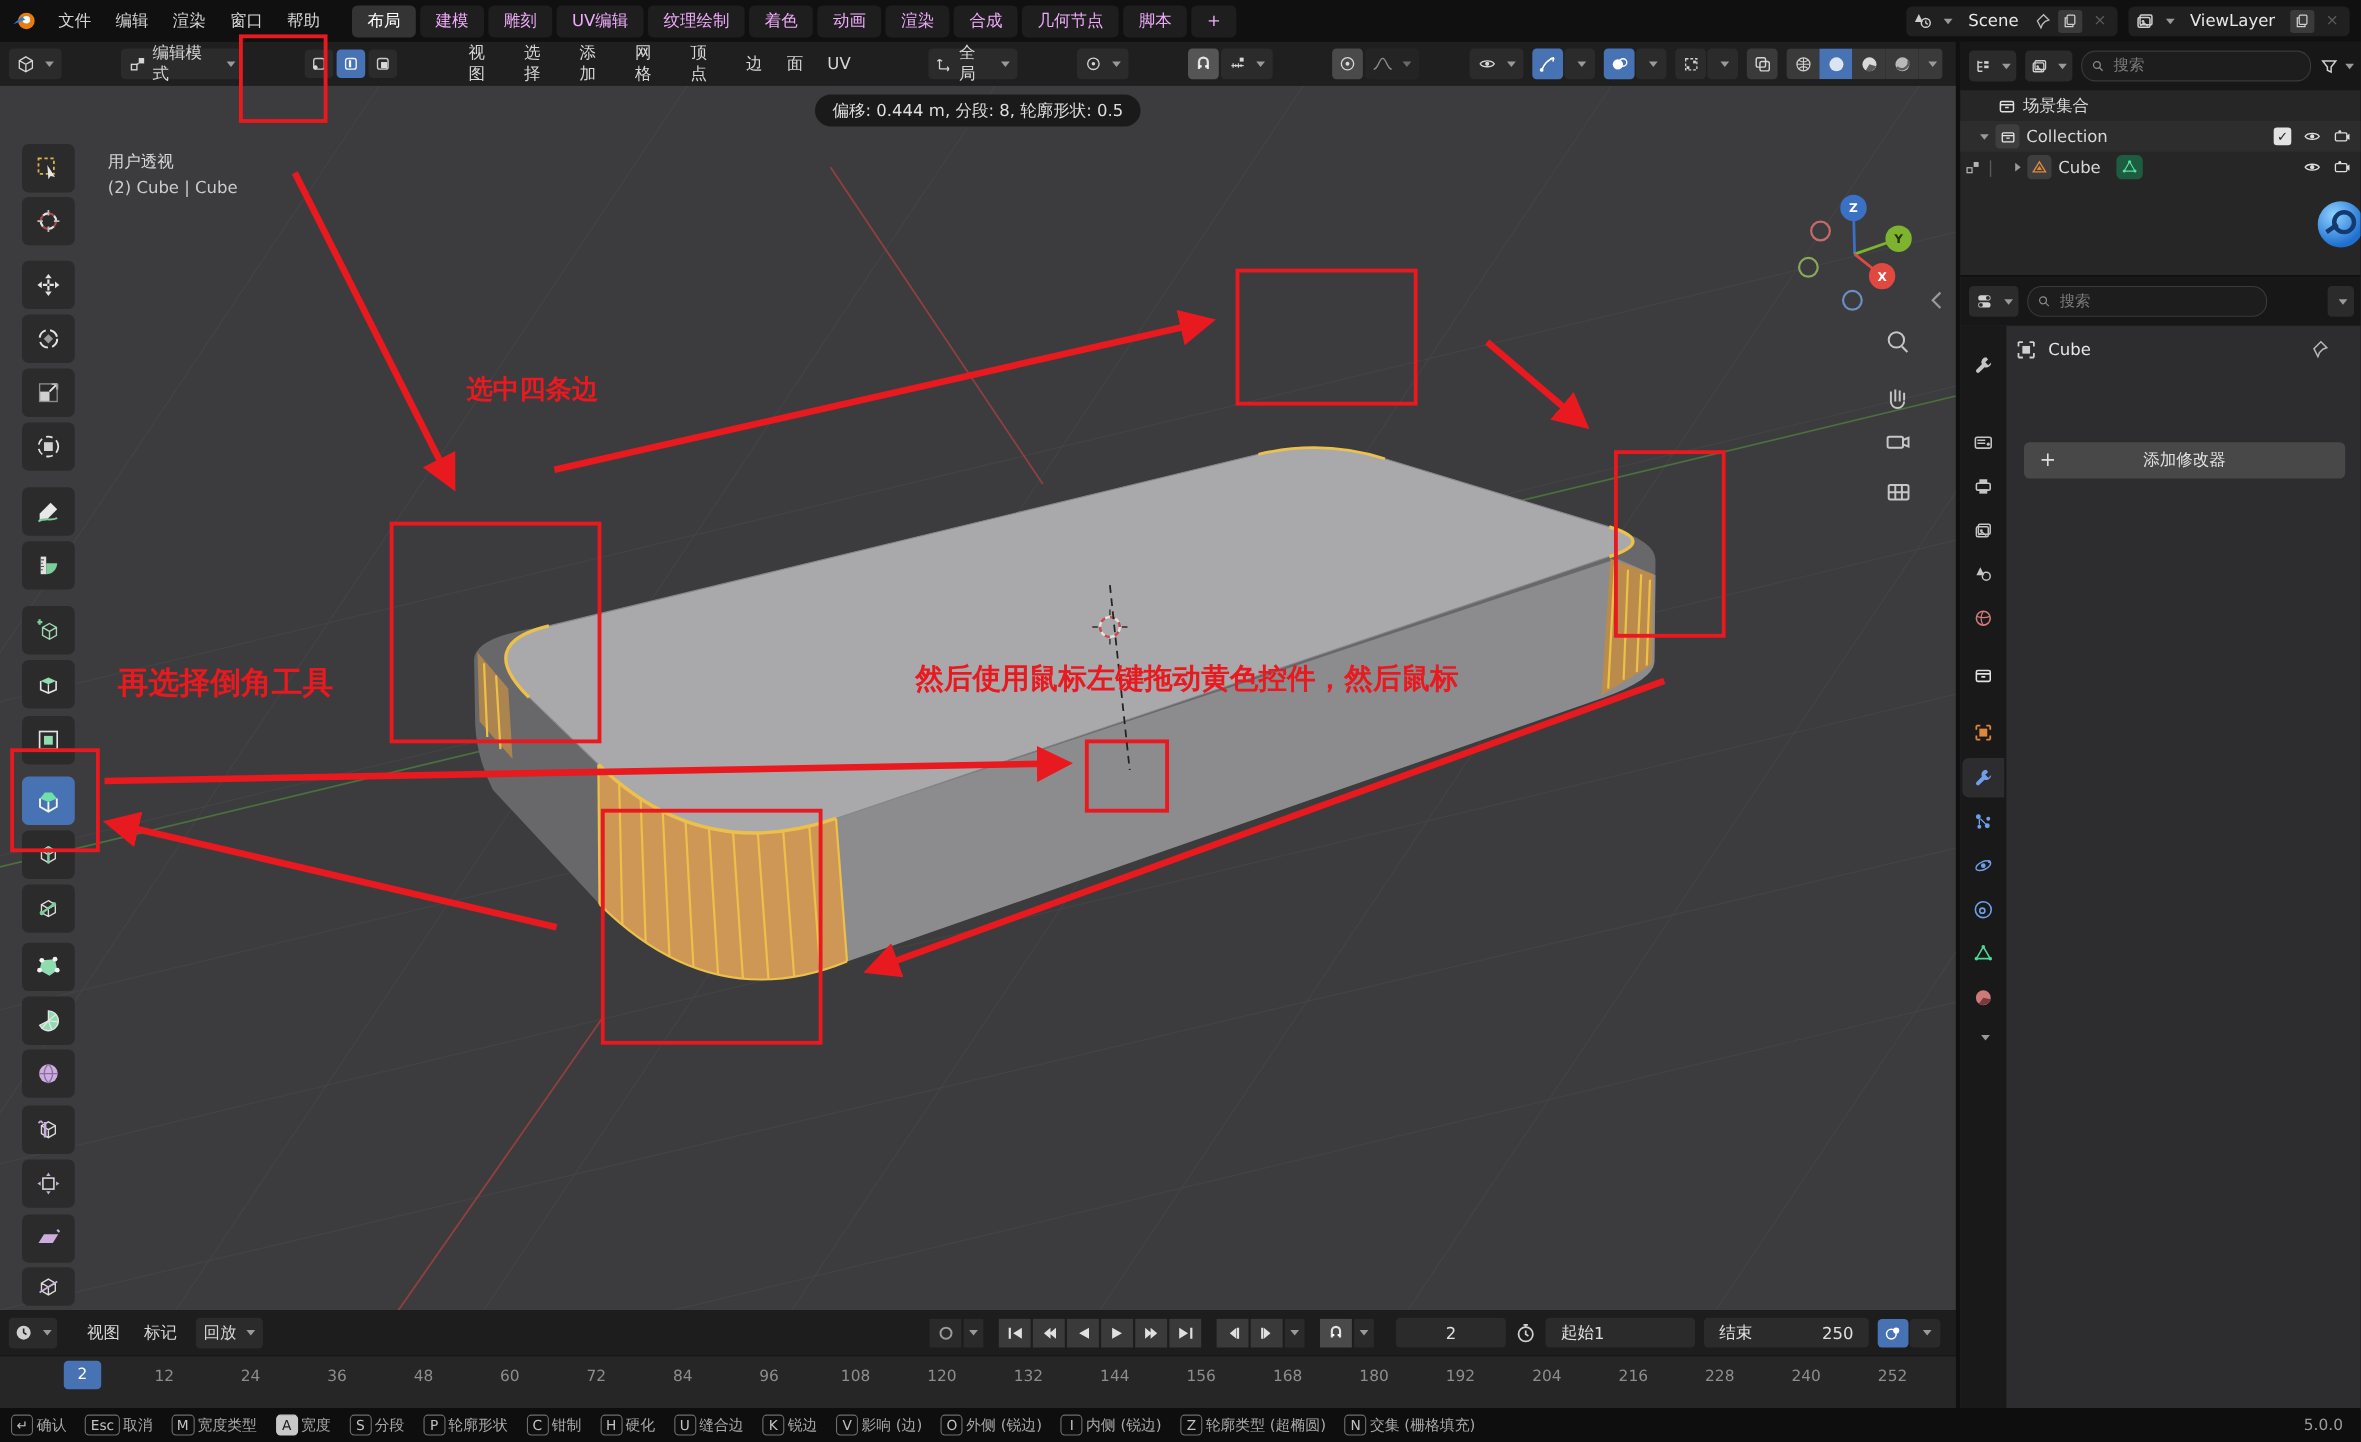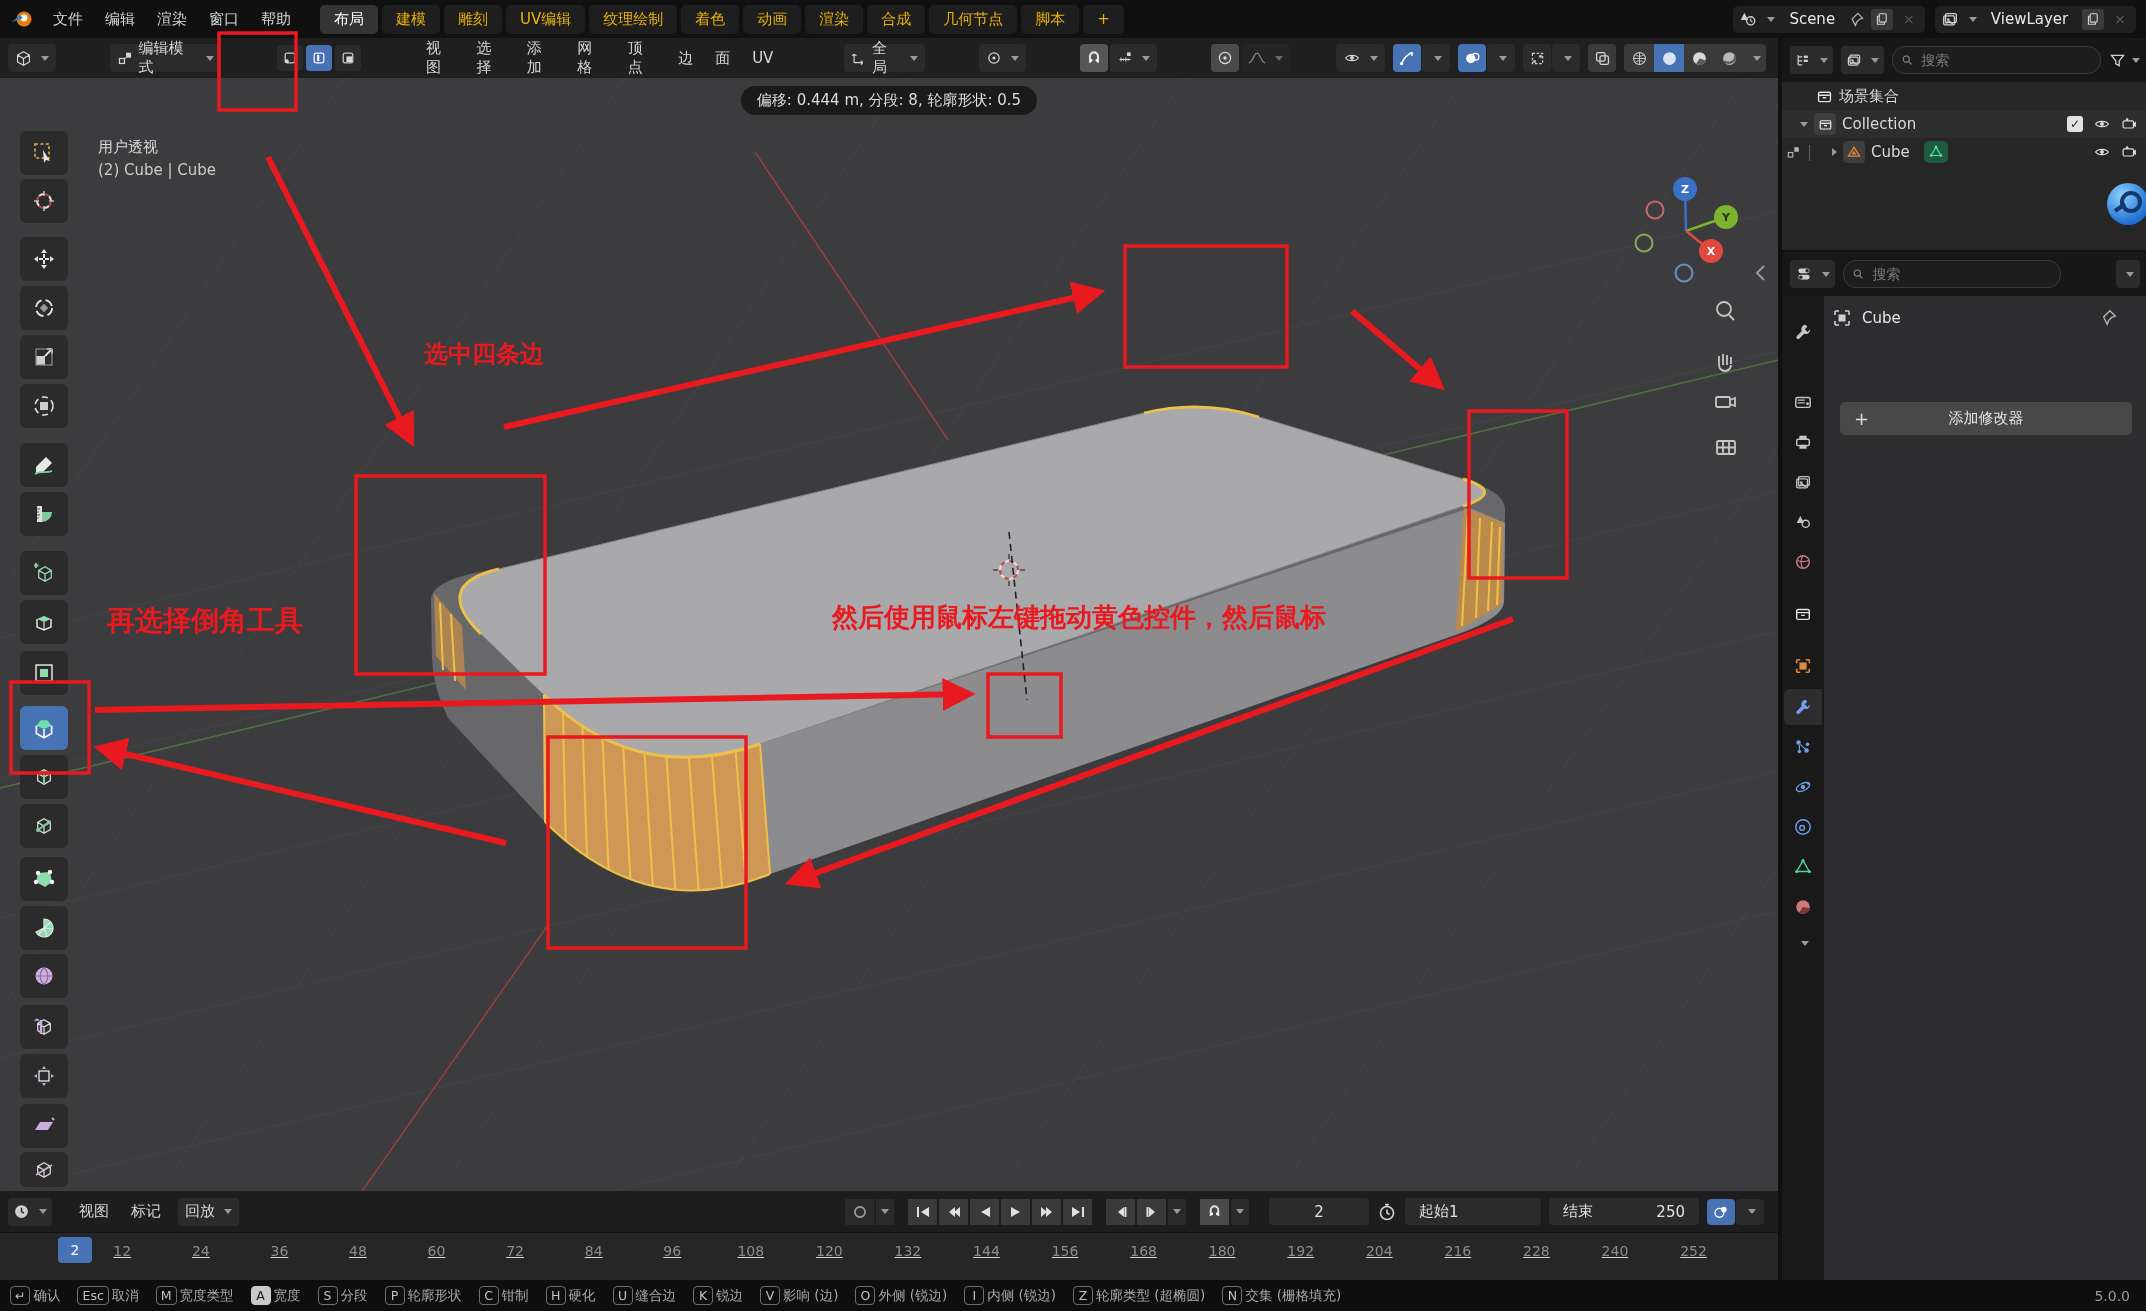--- a/index.html
+++ b/index.html
@@ -8,21 +8,21 @@
        -webkit-font-smoothing:antialiased;}
   .abs{position:absolute;}
   .row{display:flex;align-items:center;}
   .chev{width:0;height:0;border-left:4px solid transparent;border-right:4px solid transparent;border-top:5px solid #9a9a9a;display:inline-block;margin-left:4px;}
   .chevr{width:0;height:0;border-top:4px solid transparent;border-bottom:4px solid transparent;border-left:5px solid #9a9a9a;display:inline-block;}
 
   
   #topbar{left:0;top:0;width:2146px;height:38px;background:#101010;display:flex;align-items:center;}
   #topbar .menu-item{padding:4px 11px;color:#d6d6d6;cursor:default;}
   .ws-wrap{display:flex;gap:4px;margin-left:18px;}
-  .ws{padding:5px 14px;border-radius:5px;background:#1e1e1e;color:#eab308;}
+  .ws{padding:5px 14px;border-radius:5px;background:#1e1e1e;color:#f0abfc;}
   .ws.active{background:#343434;color:#fff;}
   .idblock{background:#202020;border-radius:5px;height:27px;display:flex;align-items:center;padding:0 6px;gap:6px;}
   .idblock .nm{color:#e8e8e8;padding:0 8px;}
   .minibtn{width:22px;height:21px;background:#3a3a3a;border-radius:3px;display:flex;align-items:center;justify-content:center;color:#cfcfcf;}
   .dimx{color:#5d5d5d;font-size:14px;padding:0 4px;}
 
   
   #vheader{left:0;top:38px;width:1778px;height:40px;background:#1f1f20;display:flex;align-items:center;border-bottom:1px solid #141414;gap:46px;}
   .hbtn{background:#2b2b2b;border-radius:4px;height:28px;display:flex;align-items:center;padding:0 7px;gap:5px;}
   .selmode{width:26px;height:26px;border-radius:4px;background:#2b2b2b;display:flex;align-items:center;justify-content:center;}
@@ -55,21 +55,21 @@
   #tabstrip{position:absolute;left:0;top:44px;width:42px;height:986px;background:#191919;}
   .ptab{position:absolute;left:2px;width:38px;height:36px;border-radius:6px 0 0 6px;display:flex;align-items:center;justify-content:center;}
   .ptab.active{background:#2d2d2f;}
   #addmod{position:absolute;left:58px;top:150px;width:292px;height:33px;background:#484848;border-radius:5px;display:flex;align-items:center;justify-content:center;color:#e2e2e2;gap:8px;}
   #addmod .plus{position:absolute;left:14px;color:#dcdcdc;font-size:18px;}
 
   
   #timeline{left:0;top:1191px;width:1778px;height:89px;background:#1d1d1d;}
   #tl-header{height:41px;display:flex;align-items:center;}
   #tl-ruler{position:absolute;left:0;top:41px;width:1778px;height:48px;background:#262626;border-top:1px solid #141414;}
-  #ticks{position:absolute;left:83px;top:10px;width:1650px;display:flex;text-decoration:underline;}
+  #ticks{position:absolute;left:110px;top:10px;width:1650px;display:flex;}
   #ticks span{width:78.57px;text-align:center;color:#8d8d8d;font-size:14px;}
   #playhead{position:absolute;left:58px;top:4px;width:34px;height:26px;background:#4772b3;border-radius:4px;color:#fff;display:flex;align-items:center;justify-content:center;font-size:14px;}
   .tbtn{width:29px;height:26px;background:#3a3a3a;display:flex;align-items:center;justify-content:center;}
   .field{background:#2b2b2b;border-radius:4px;height:27px;display:flex;align-items:center;justify-content:center;color:#e0e0e0;}
 
   
   #statusbar{left:0;top:1280px;width:2146px;height:31px;background:#0e0e0e;display:flex;align-items:center;padding-left:10px;box-sizing:border-box;}
   #shortcuts{display:flex;gap:17px;align-items:center;}
   .sc{display:flex;align-items:center;gap:3px;color:#a8a8a8;font-size:13.5px;white-space:nowrap;}
   .kbd{border:1px solid #6e6e6e;border-radius:4px;padding:0 4px;min-width:10px;text-align:center;color:#c2c2c2;font-size:12.5px;line-height:17px;}

